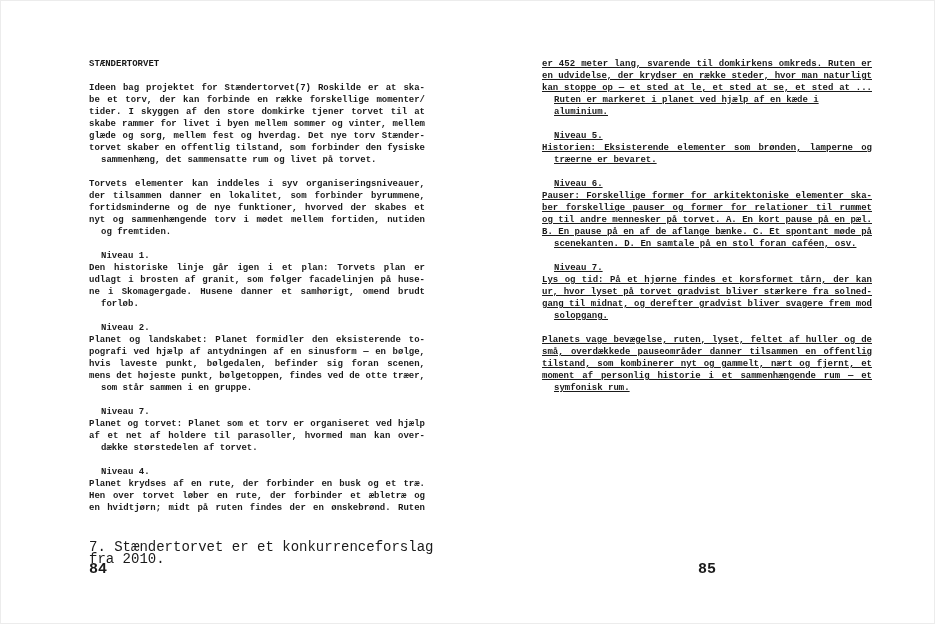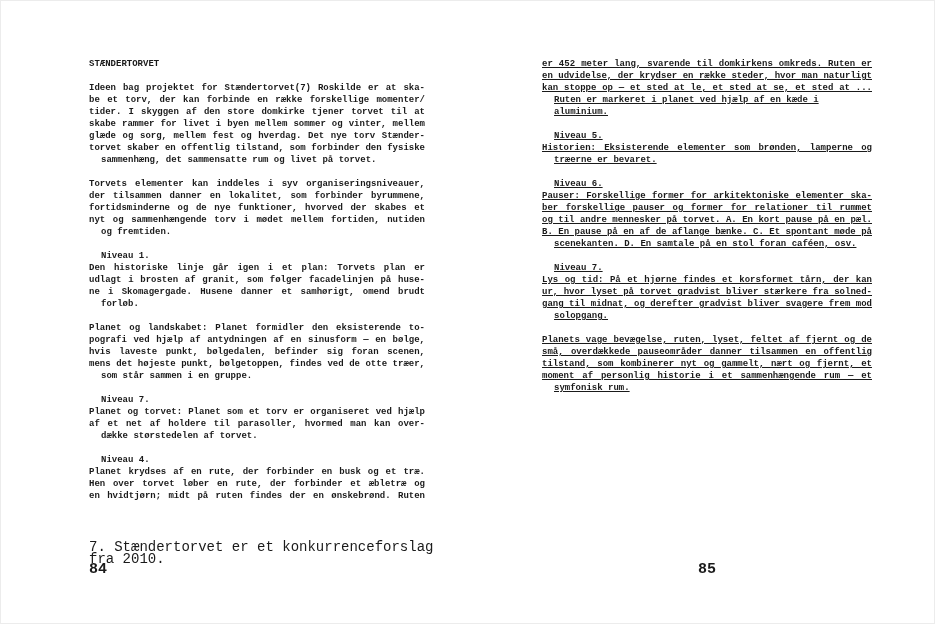--- a/index.html
+++ b/index.html
@@ -102,20 +102,21 @@
             <div class="line endline">og fremtiden.</div>
           </div>
           <div class="para">
             <div class="line heading">Niveau 1.</div>
             <div class="line">Den historiske linje går igen i et plan: Torvets plan er</div>
             <div class="line">udlagt i brosten af granit, som følger facadelinjen på huse-</div>
             <div class="line">ne i Skomagergade. Husene danner et samhørigt, omend brudt</div>
             <div class="line endline">forløb.</div>
           </div>
           <div class="para">
+            <div class="line heading">Niveau 2.</div>
             <div class="line">Planet og landskabet: Planet formidler den eksisterende to-</div>
             <div class="line">pografi ved hjælp af antydningen af en sinusform — en bølge,</div>
             <div class="line">hvis laveste punkt, bølgedalen, befinder sig foran scenen,</div>
             <div class="line">mens det højeste punkt, bølgetoppen, findes ved de otte træer,</div>
             <div class="line endline">som står sammen i en gruppe.</div>
           </div>
           <div class="para">
             <div class="line heading">Niveau 7.</div>
             <div class="line">Planet og torvet: Planet som et torv er organiseret ved hjælp</div>
             <div class="line">af et net af holdere til parasoller, hvormed man kan over-</div>
@@ -156,21 +157,21 @@
             <div class="line endline">scenekanten. D. En samtale på en stol foran caféen, osv.</div>
           </div>
           <div class="para">
             <div class="line heading">Niveau 7.</div>
             <div class="line">Lys og tid: På et hjørne findes et korsformet tårn, der kan</div>
             <div class="line">ur, hvor lyset på torvet gradvist bliver stærkere fra solned-</div>
             <div class="line">gang til midnat, og derefter gradvist bliver svagere frem mod</div>
             <div class="line endline">solopgang.</div>
           </div>
           <div class="para">
-            <div class="line">Planets vage bevægelse, ruten, lyset, feltet af fjernt og de</div>
+            <div class="line">Planets vage bevægelse, ruten, lyset, feltet af huller og de</div>
             <div class="line">små, overdækkede pauseområder danner tilsammen en offentlig</div>
             <div class="line">tilstand, som kombinerer nyt og gammelt, nært og fjernt, et</div>
             <div class="line">moment af personlig historie i et sammenhængende rum — et</div>
             <div class="line endline">symfonisk rum.</div>
           </div>
         </div>
     </div>
     <div class="pagenum pagenum-right">85</div>
   </div>
 

